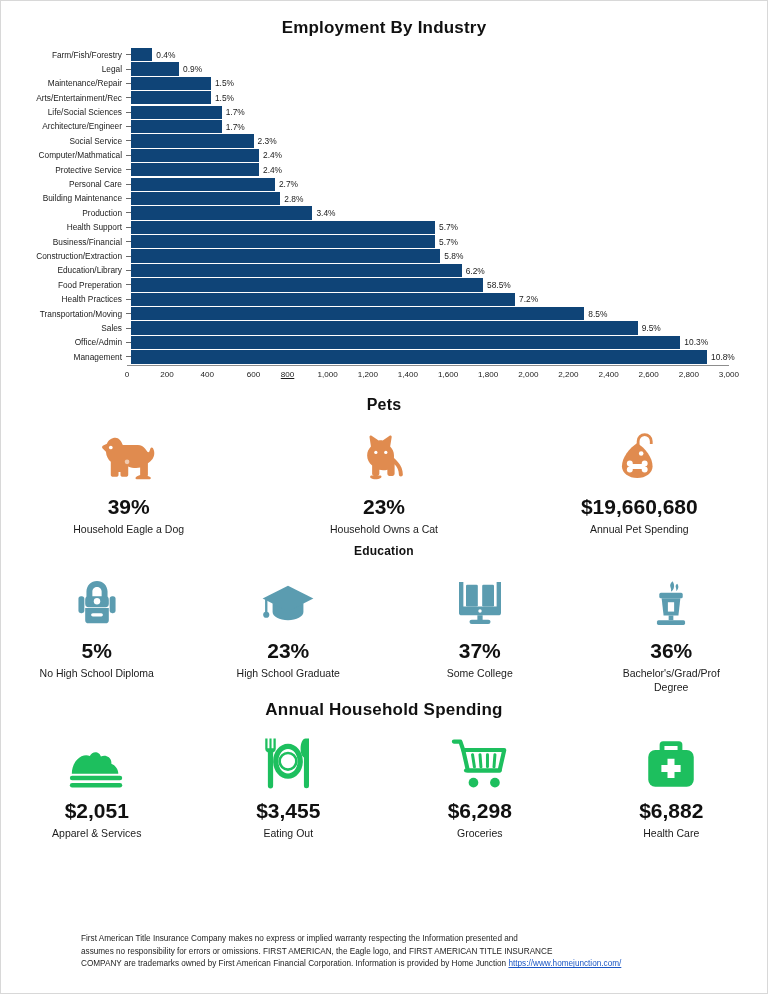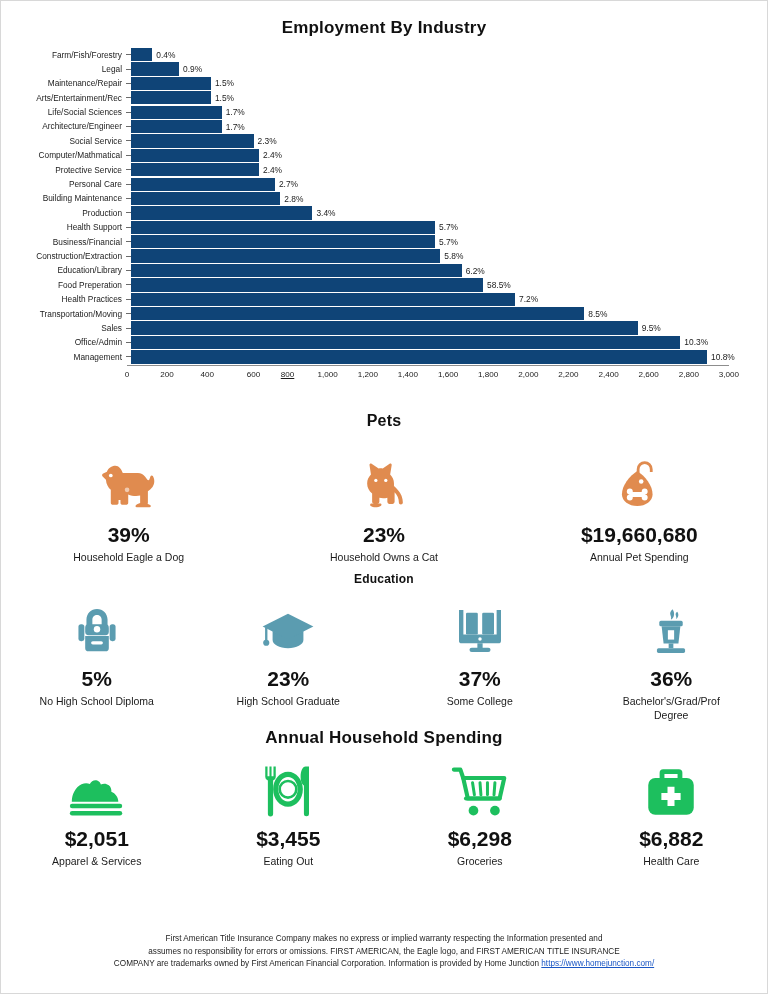--- a/index.html
+++ b/index.html
@@ -24,21 +24,21 @@
   }
 
   
   .section-title {
     text-align: center;
     font-weight: bold;
     color: #111111;
     letter-spacing: 0.2px;
   }
   #employment-title { font-size: 17px; margin: 17px 0 0 0; }
-  #pets-title       { font-size: 16px; margin: 16px; padding-top: 8px; }
+  #pets-title       { font-size: 16px; margin: 0; padding-top: 8px; }
   #education-title  { font-size: 12px; margin: 0; padding-top: 8px; }
   #spending-title   { font-size: 17px; margin: 0; padding-top: 6px; }
 
   
   .chart {
     position: relative;
     margin: 10px 0 0 0;
     padding: 0 38px 0 0;
   }
   .chart-rows { position: relative; }
@@ -145,25 +145,24 @@
   .pets-row  { padding: 4px 0 0 0; }
   .edu-row   { padding: 4px 0 0 0; }
   .spend-row { padding: 2px 0 0 0; }
 
   
   .footer {
     position: absolute;
     left: 0;
     right: 0;
     bottom: 22px;
-    text-align: center;
     font-size: 8.2px;
     color: #1d1d1d;
     line-height: 1.55;
-    padding: 0 48px;
+    padding: 0 80px;
     box-sizing: border-box;
   }
   .footer a {
     color: #1a56c4;
     text-decoration: underline;
   }
 </style>
 </head>
 <body>
 

